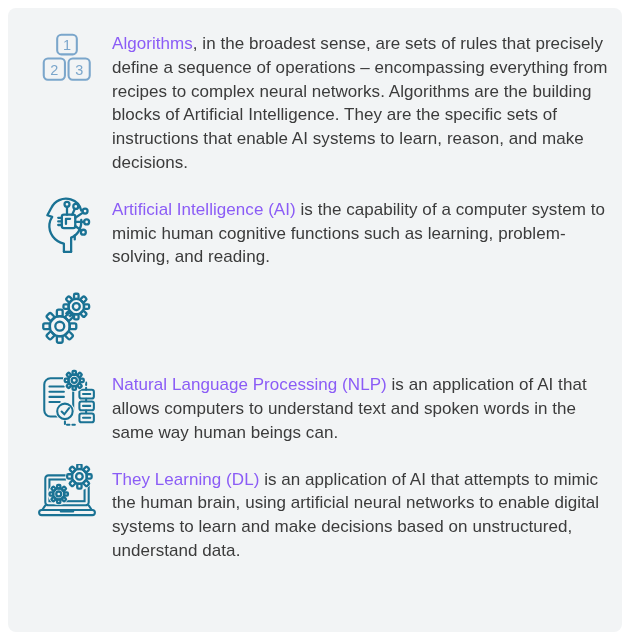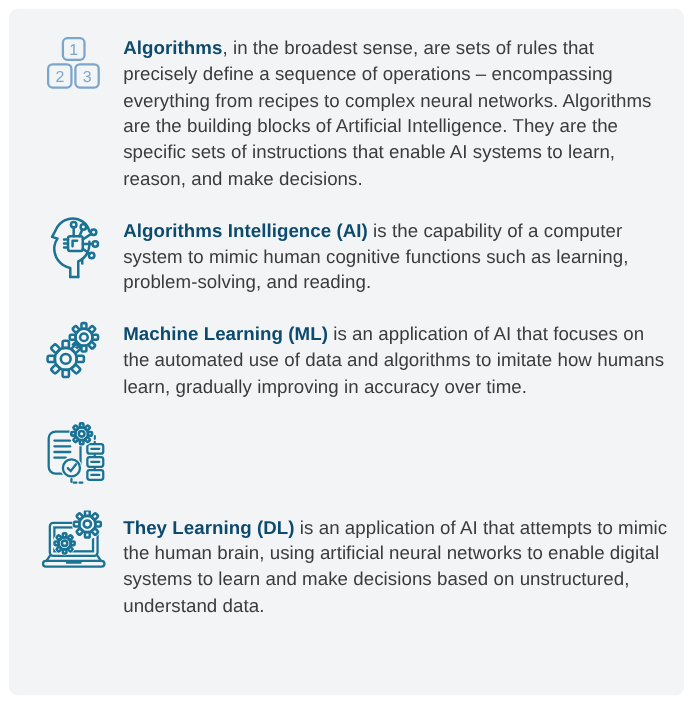--- a/index.html
+++ b/index.html
@@ -29,21 +29,21 @@
   .icon-light { color: #7BA6CB; }
   .text {
     flex: 1 1 auto;
     max-width: 496px;
     margin: 0;
     font-size: 17px;
     line-height: 23.8px;
     color: #3B3B3B;
     letter-spacing: 0.05px;
   }
-  .term { font-weight: bold; color: #0c4a6e; }
+  .term { font-weight: normal; color: #8b5cf6; }
   .bgfill { fill: #F2F4F5; stroke: none; }
   .stroke { fill: none; stroke: currentColor; stroke-width: 2.2; stroke-linecap: round; stroke-linejoin: round; }
   .thin  { fill: none; stroke: currentColor; stroke-width: 2;   stroke-linecap: round; }
   .dashed{ fill: none; stroke: currentColor; stroke-width: 2; stroke-linecap: round; stroke-dasharray: 2.4 2.8; }
   .blocknum { fill: currentColor; font-family: "Liberation Sans", sans-serif; font-size: 14px; text-anchor: middle; }
   .defs-holder { position: absolute; width: 0; height: 0; overflow: hidden; }
 </style>
 </head>
 <body>
 
@@ -99,32 +99,31 @@
             <circle cx="47.5" cy="16.5" r="2.4"></circle>
           <path d="M38,27 H46.5"></path>
             <circle cx="49" cy="27" r="2.4"></circle>
           <path d="M38,31 L44,35.5"></path>
             <circle cx="45.8" cy="37" r="2.4"></circle>
           <path d="M35,20 L37.5,14.5"></path>
             <circle cx="38.5" cy="12" r="2.4"></circle>
         </g>
       </svg>
     </div>
-    <p class="text"><span class="term">Algorithms Intelligence (AI)</span><span> is the capability of a computer system to mimic human cognitive functions such as learning, problem-solving, and reading.</span></p>
+    <p class="text"><span class="term">Artificial Intelligence (AI)</span><span> is the capability of a computer system to mimic human cognitive functions such as learning, problem-solving, and reading.</span></p>
   </div>
 
   <div class="row">
     <div class="icon-box icon-teal">
       <svg viewBox="0 0 60 60">
         <use href="#gear" x="-16" y="-16" width="32" height="32" transform="translate(39,18) scale(0.84)"></use>
         <circle class="bgfill" cx="23" cy="37" r="13"></circle>
         <use href="#gear" x="-16" y="-16" width="32" height="32" transform="translate(23,37) scale(1.08)"></use>
       </svg>
     </div>
-    <p class="text"><span class="term">Machine Learning (ML)</span><span> is an application of AI that focuses on the automated use of data and algorithms to imitate how humans learn, gradually improving in accuracy over time.</span></p>
   </div>
 
   <div class="row">
     <div class="icon-box icon-teal">
       <svg viewBox="0 0 60 60">
         <g class="thin">
           <rect x="8" y="9" width="28" height="37" rx="6"></rect>
           <path d="M13,17 H27 M13,22 H27 M13,27 H27 M13,32 H23"></path>
         </g>
         <path class="dashed" d="M48.5,13 V20 M48.5,28.8 V31.5 M48.5,40.3 V43"></path>
@@ -137,20 +136,21 @@
         <circle class="bgfill" cx="37" cy="11" r="11"></circle>
         <use href="#gear" x="-16" y="-16" width="32" height="32" transform="translate(37,11) scale(0.62)"></use>
         <circle class="bgfill" cx="28" cy="41" r="9.5"></circle>
         <g class="thin">
           <circle cx="28" cy="41" r="7.5"></circle>
           <path d="M24.8,41.2 l2.6,2.6 L32,37.8"></path>
         </g>
         <path class="dashed" d="M28,50.8 V54 H40"></path>
       </svg>
     </div>
+    <p class="text"><span class="term">Natural Language Processing (NLP)</span><span> is an application of AI that allows computers to understand text and spoken words in the same way human beings can.</span></p>
   </div>
 
   <div class="row">
     <div class="icon-box icon-teal">
       <svg viewBox="0 0 60 60">
         <g class="thin">
           <rect x="9" y="11" width="42" height="29" rx="3"></rect>
           <rect x="13" y="15" width="34" height="21"></rect>
           <path d="M9,40 L6,44.5 M51,40 L54,44.5"></path>
           <rect x="3" y="44.5" width="54" height="5" rx="2.5"></rect>

